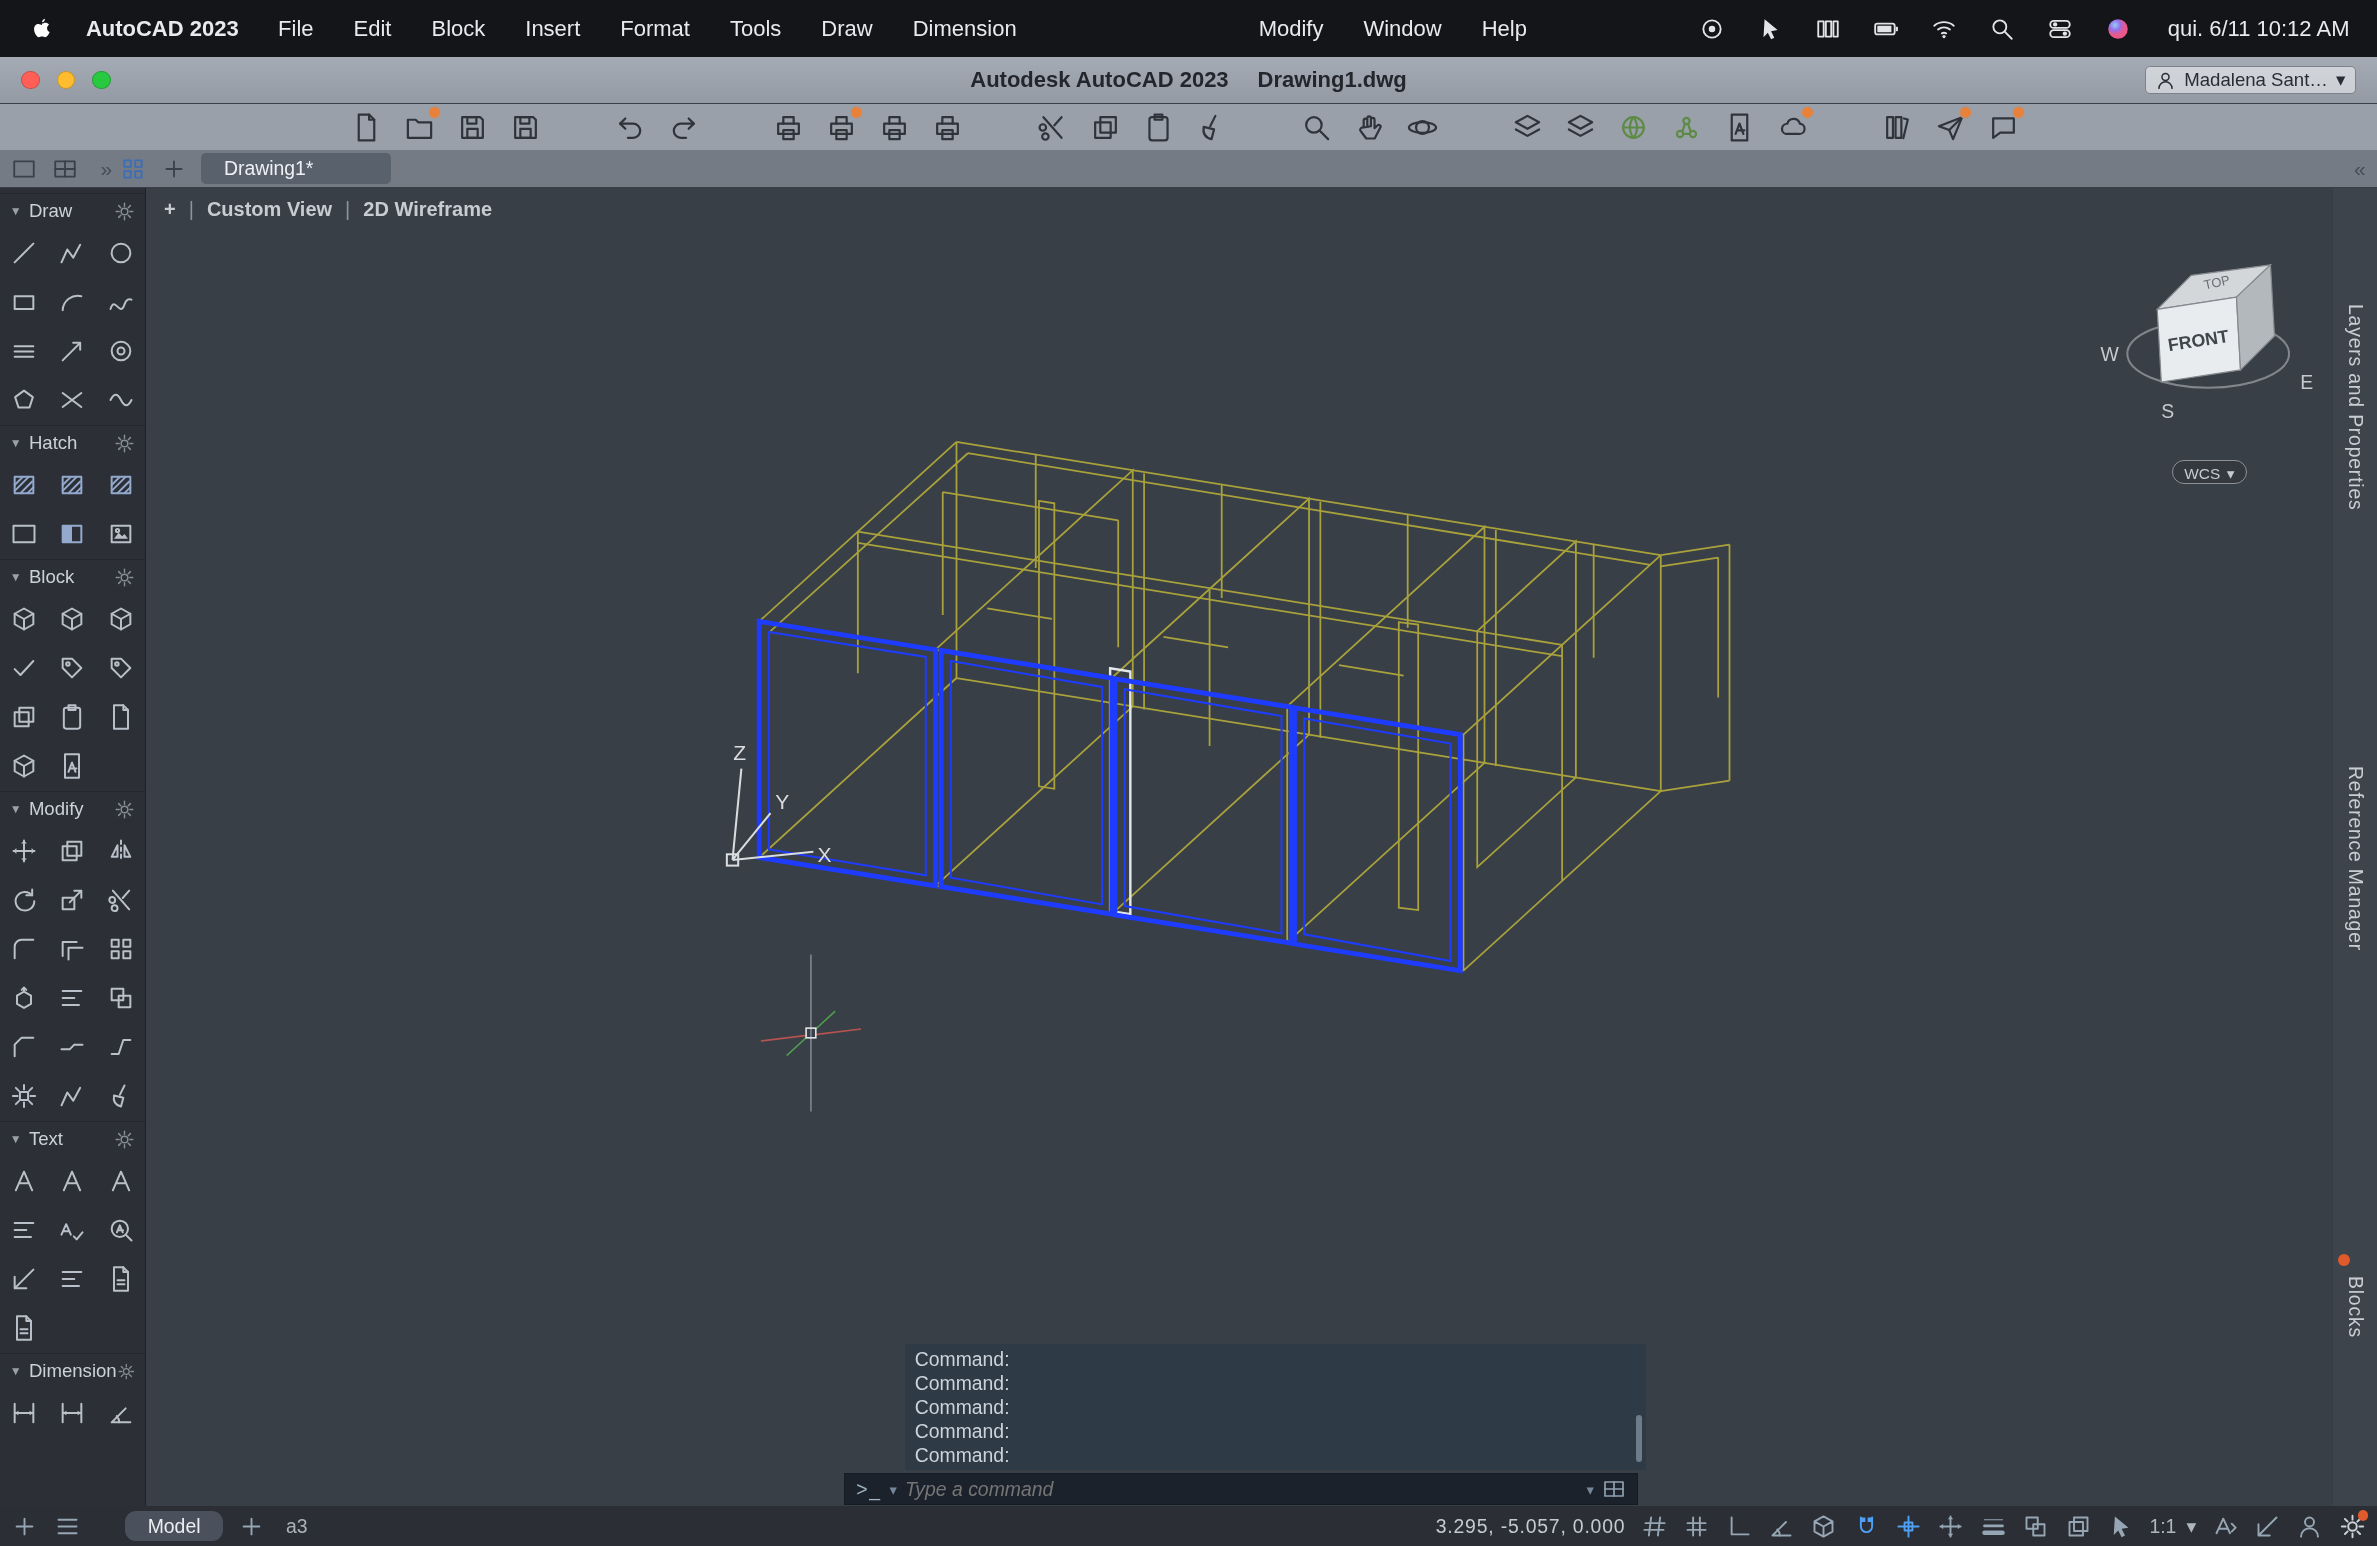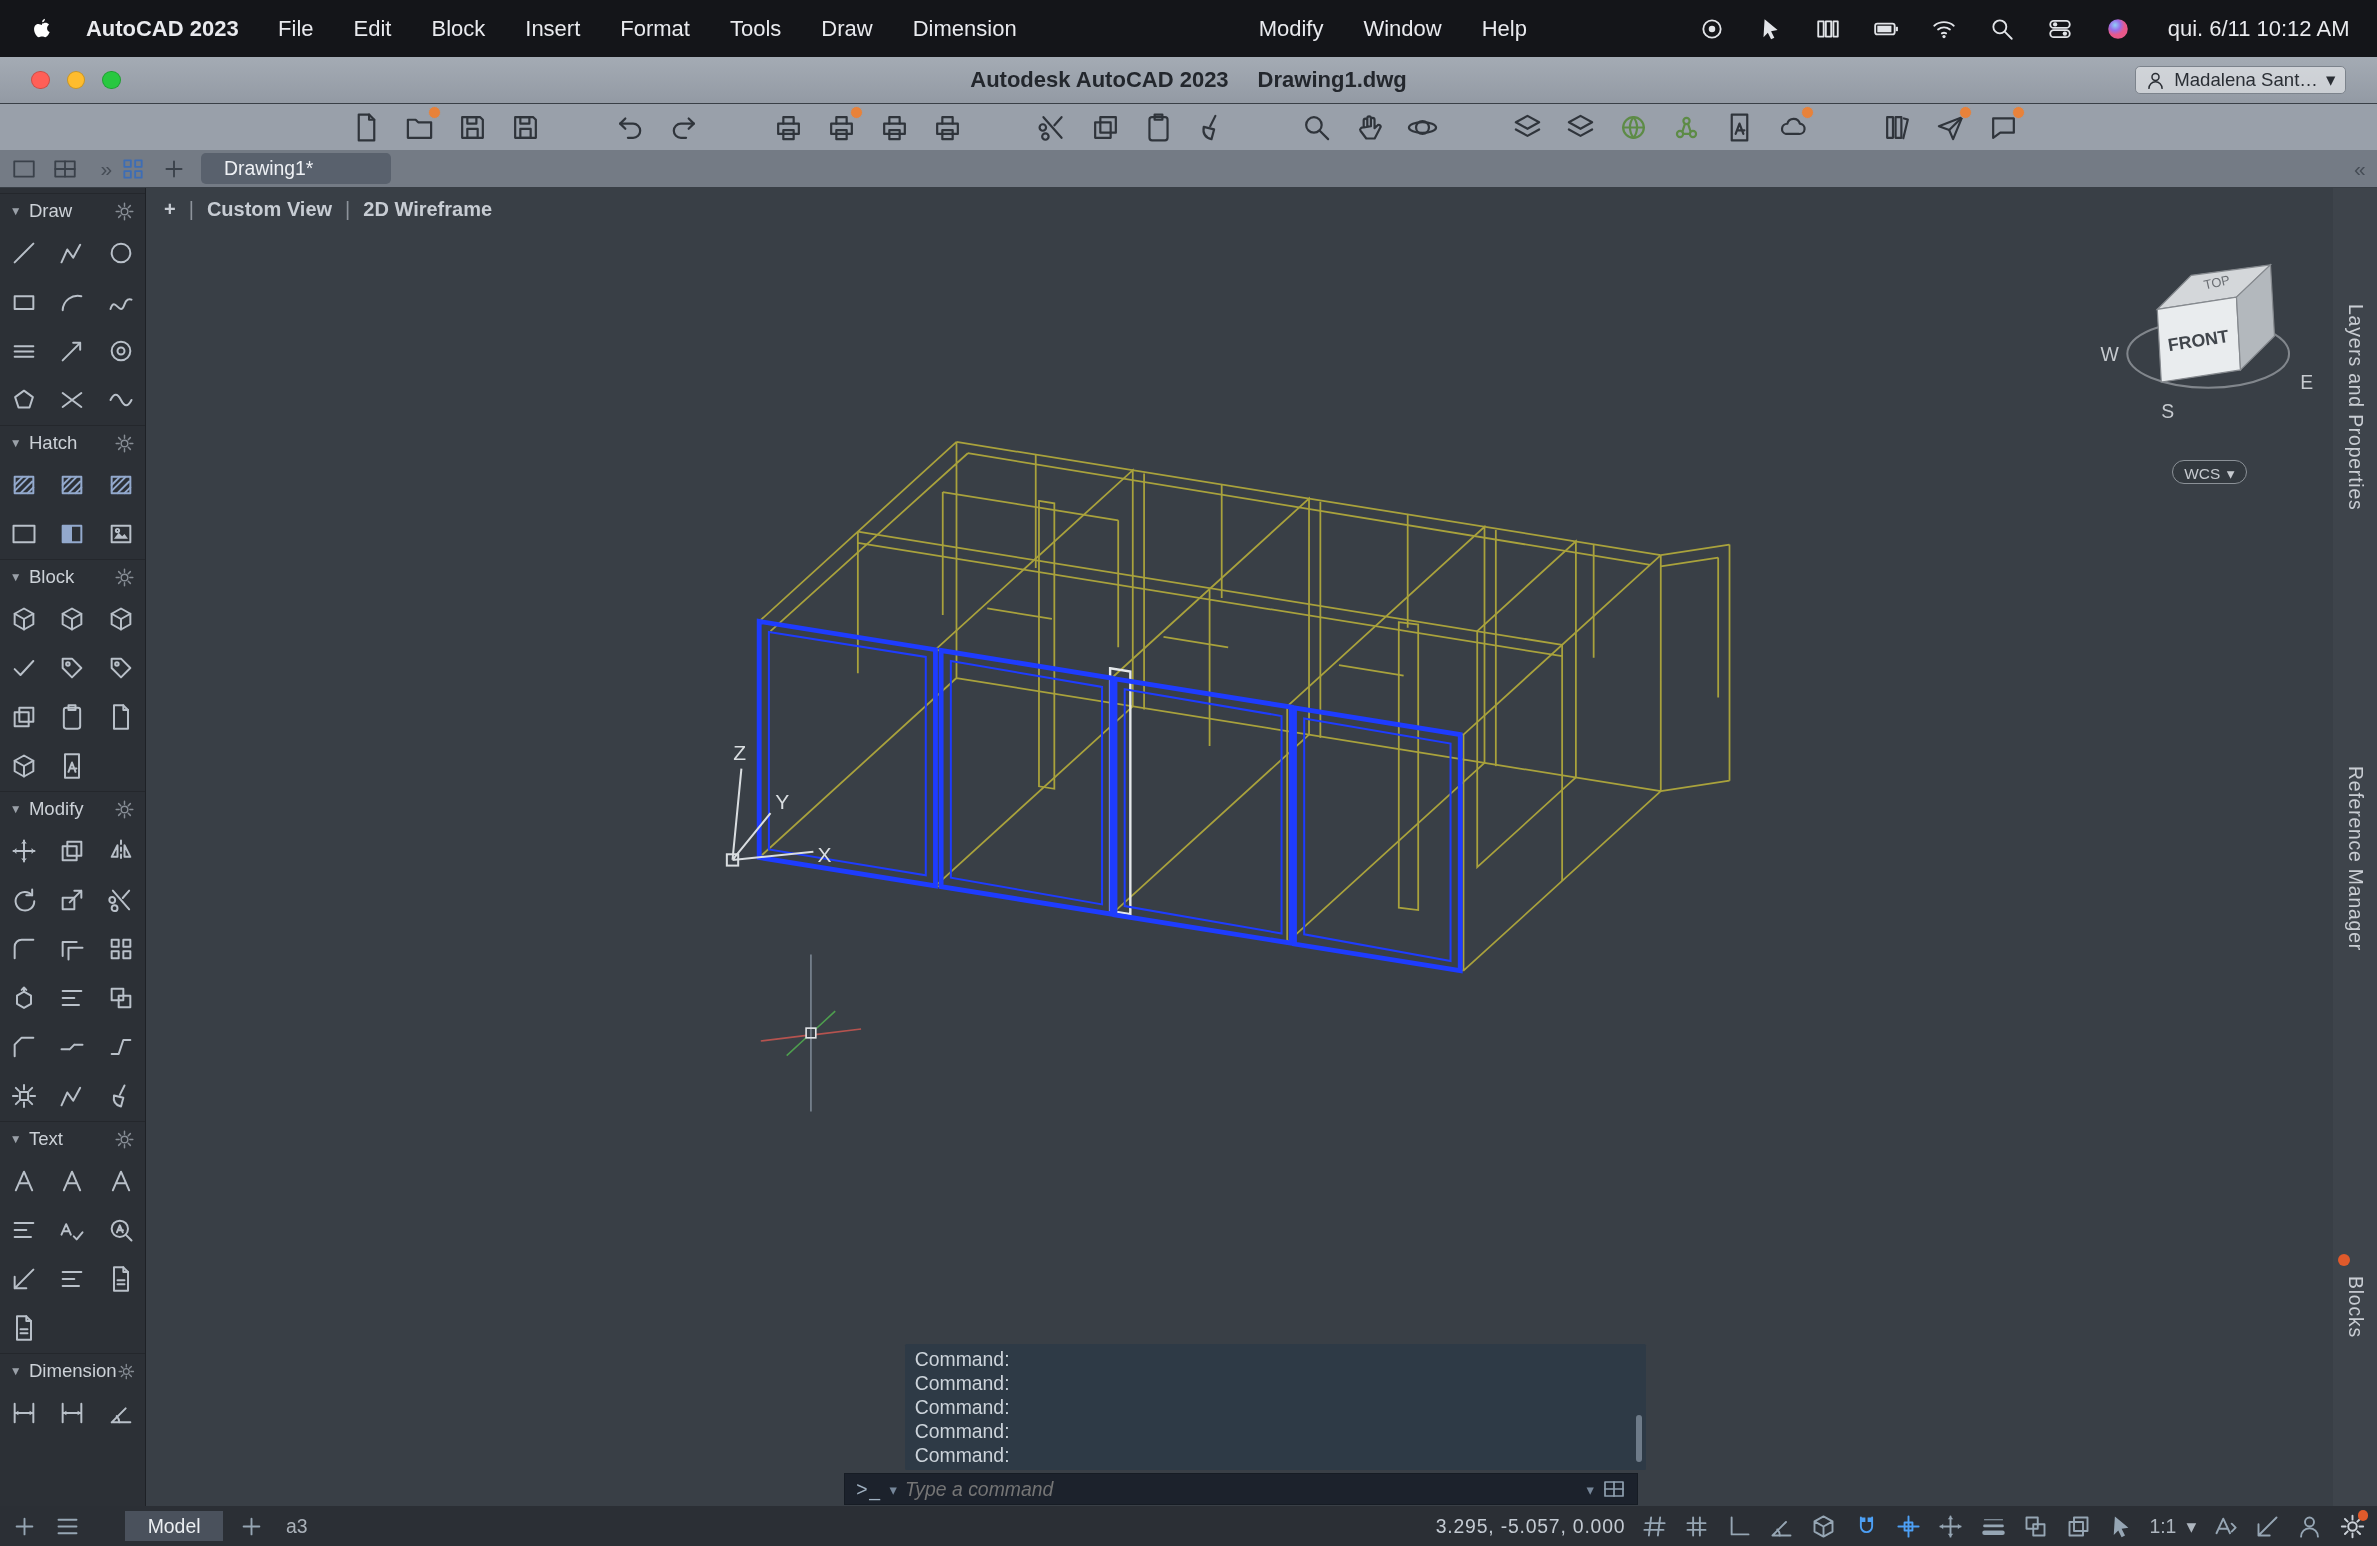--- a/index.html
+++ b/index.html
@@ -15,21 +15,21 @@
   .apple{width:26px;height:26px;color:#fff;margin-right:13px;flex:0 0 auto}
   .app-name{font-weight:bold;padding:0 19.4px}
   .mi{padding:0 20px;white-space:nowrap}
   .mb-gap{width:202px}
   .mb-right{margin-left:auto;display:flex;gap:32px}
   .mb-ic{width:26px;height:26px;color:#e2e4e8;flex:0 0 auto}
   .clock{white-space:nowrap;margin-left:4.9px}
 
   
   .titlebar{position:absolute;top:57px;left:0;width:100%;height:46px;
-            background:linear-gradient(#a4abb4,#939aa4);display:flex;align-items:center;padding:0 31px}
+            background:linear-gradient(#a4abb4,#939aa4);display:flex;align-items:center;padding:0 21px}
   .traffic{display:flex;gap:17px}
   .tl{width:18.6px;height:18.6px;border-radius:50%;border:0.8px solid rgba(0,0,0,.2)}
   .title-center{position:absolute;left:50%;transform:translateX(-50%);display:flex;gap:29px;
                 font-weight:bold;color:#23272d;font-size:22px}
   .user-chip{margin-left:auto;display:flex;align-items:center;gap:8px;background:rgba(255,255,255,.5);
              border:0.8px solid #7c838c;border-radius:4.9px;padding:2.4px 9.7px;font-size:18.6px;color:#2a2e34}
   .user-chip .uic{width:21px;height:21px;color:#2a2e34}
 
   
   .toolbar{position:absolute;top:104px;left:0;width:100%;height:47px;background:#99a0aa;
@@ -93,21 +93,21 @@
   .cmd-chev{font-size:14.6px;color:#76879a}
   input.cmdfield{flex:1;background:transparent;border:none;outline:none;font-style:italic;
                  color:#98a1ac;font-size:19.4px;font-family:"Liberation Sans",sans-serif}
   .cmd-ic{width:24px;height:24px;color:#8fa0b0;flex:0 0 auto}
 
   
   .statusbar{position:absolute;left:0;bottom:0;width:100%;height:40px;background:#2b2f35;
              display:flex;align-items:center;color:#aeb6bf;font-size:19.4px;padding:0 11.3px;gap:15.4px}
   .sic{width:27px;height:27px;color:#96a6b4;flex:0 0 auto;position:relative}
   .sic.active{color:#4da0f5}
-  .model-pill{background:#4a515c;color:#eceff2;border-radius:0;padding:3.2px 22.6px;margin-left:29px}
+  .model-pill{background:#4a515c;color:#eceff2;border-radius:11px;padding:3.2px 22.6px;margin-left:29px}
   .layout-lbl{color:#aab1b9;margin-left:5px}
   .coords{color:#c3cad2;margin-left:auto;white-space:nowrap;letter-spacing:0.8px}
   .scale-ctl{display:flex;align-items:center;gap:10px;color:#aeb6bf;white-space:nowrap}
   .gearwrap{position:relative;width:27px;height:27px;color:#cdd3da;flex:0 0 auto}
   .gearwrap .gb{position:absolute;right:-2.4px;top:-2.4px;width:10.5px;height:10.5px;border-radius:50%;background:#e05a2b}
 </style>
 </head>
 <body>
 
 <svg width="0" height="0" style="position:absolute">

